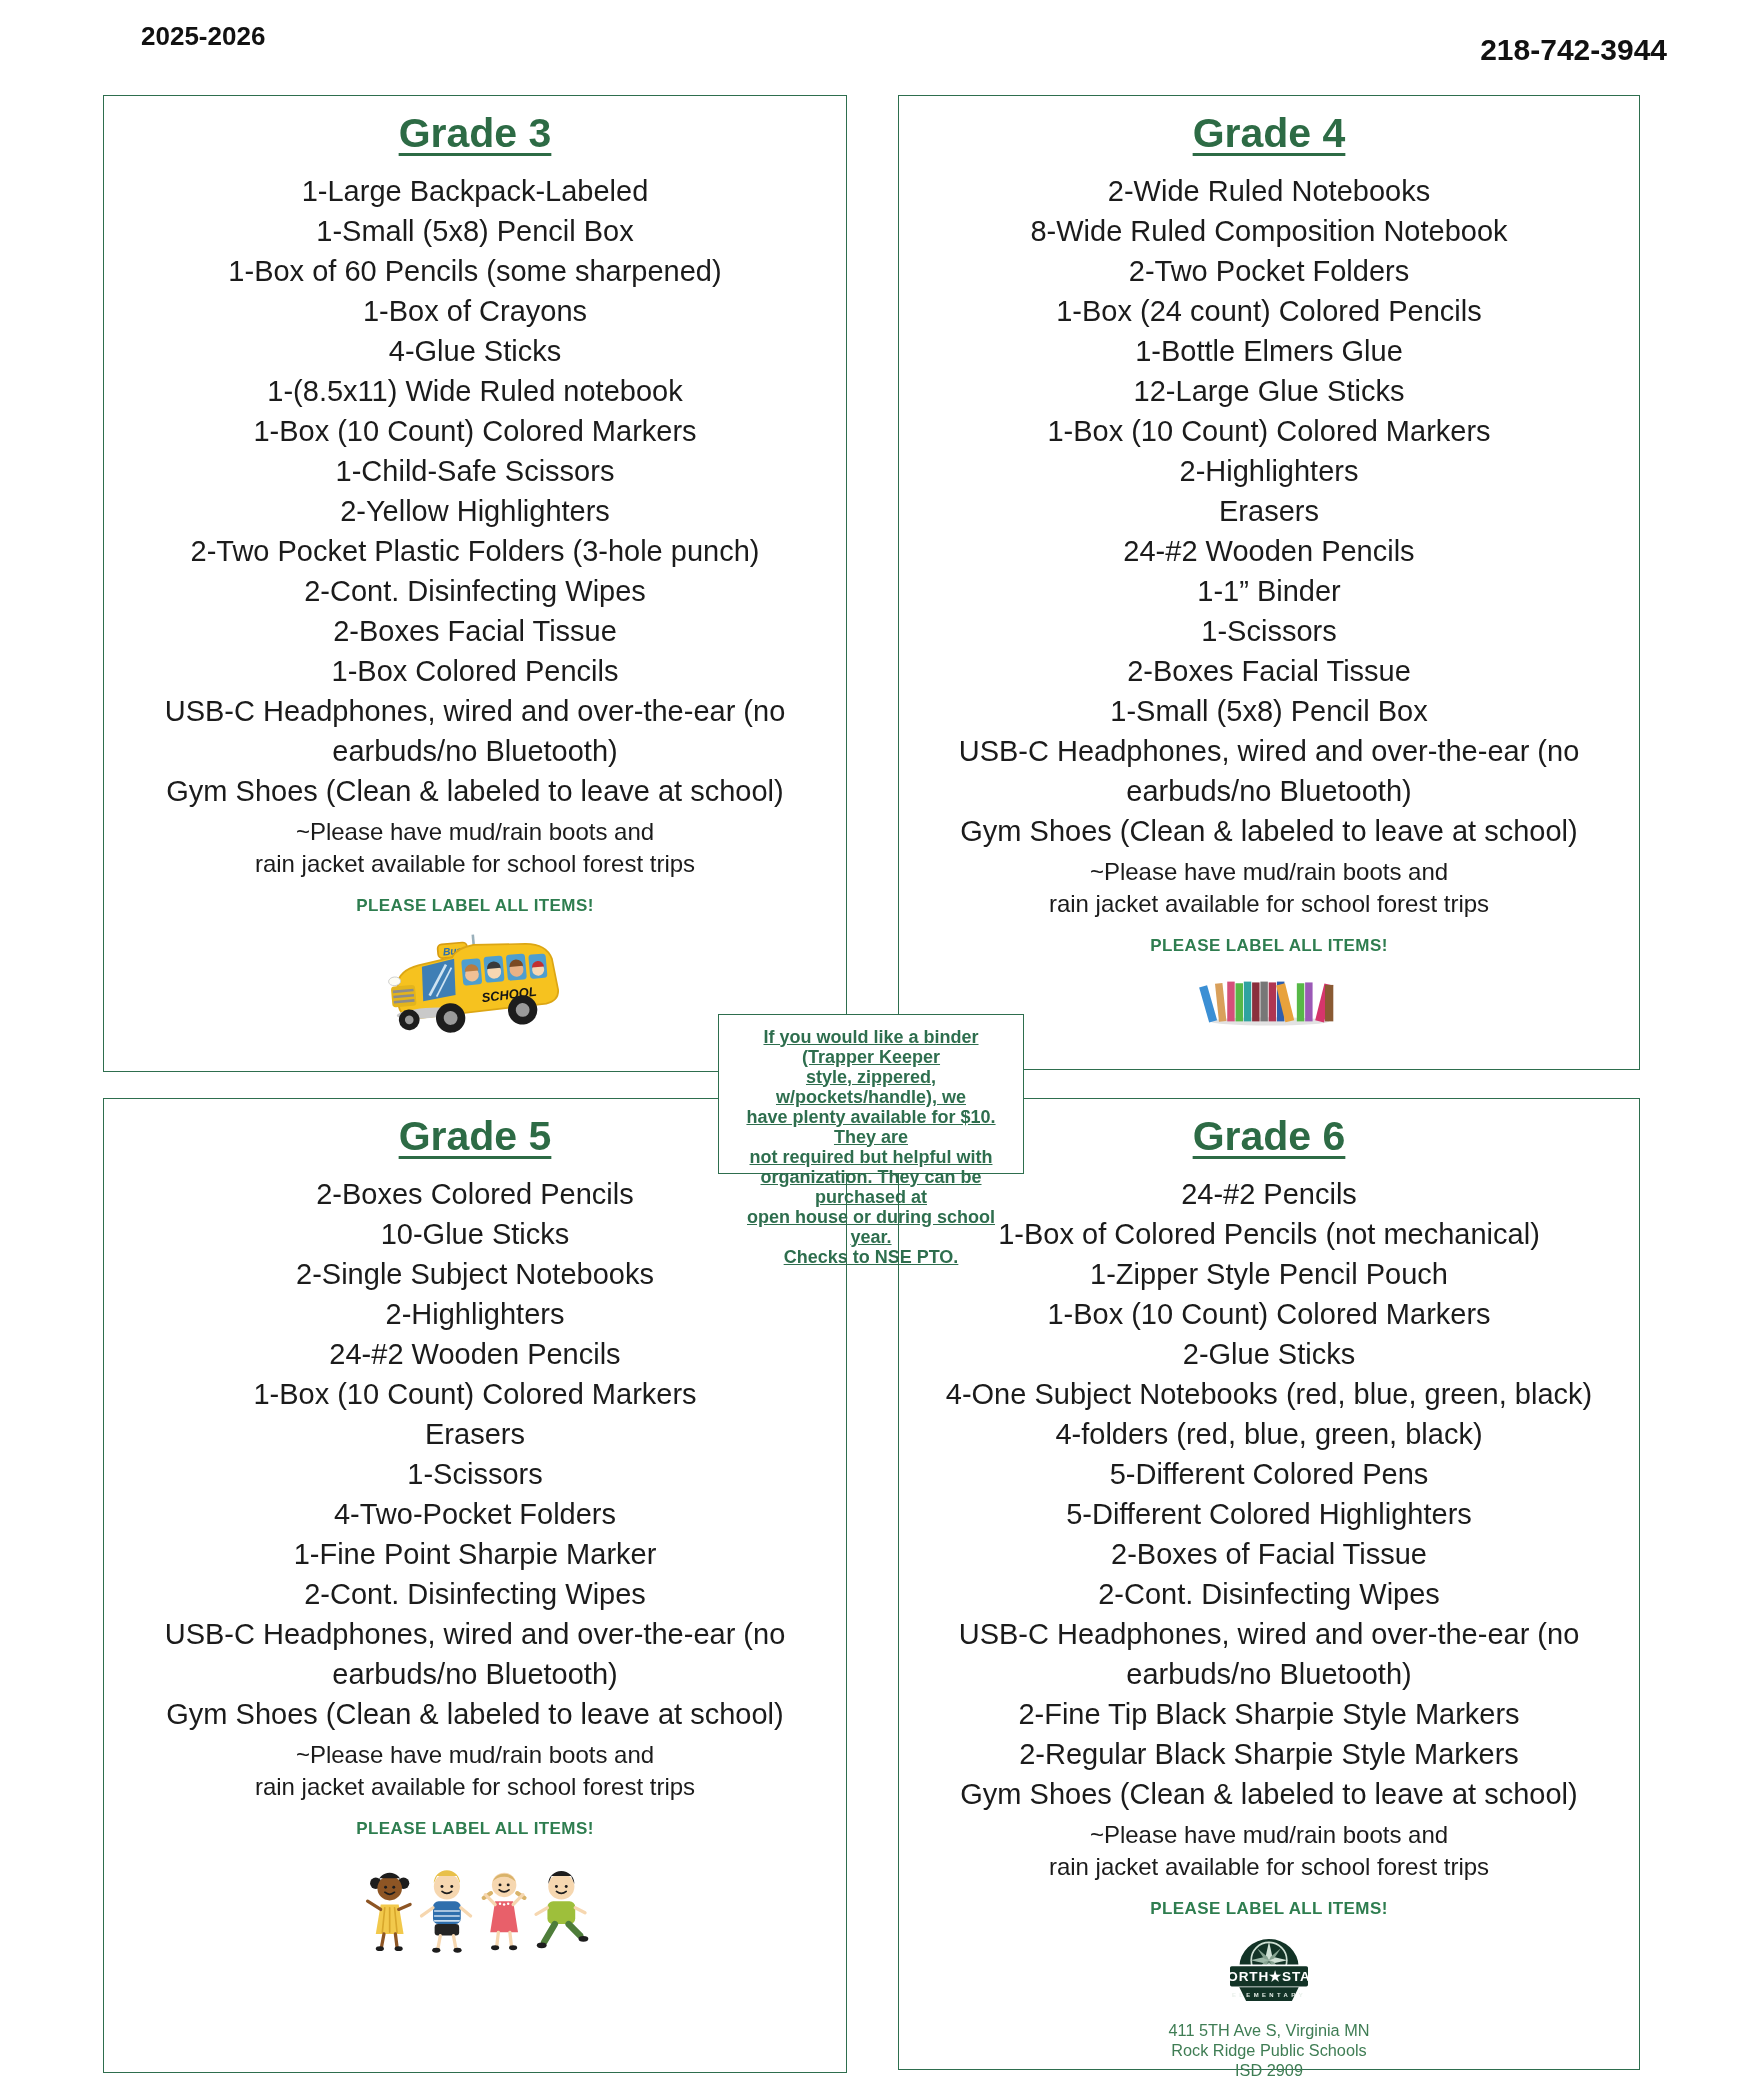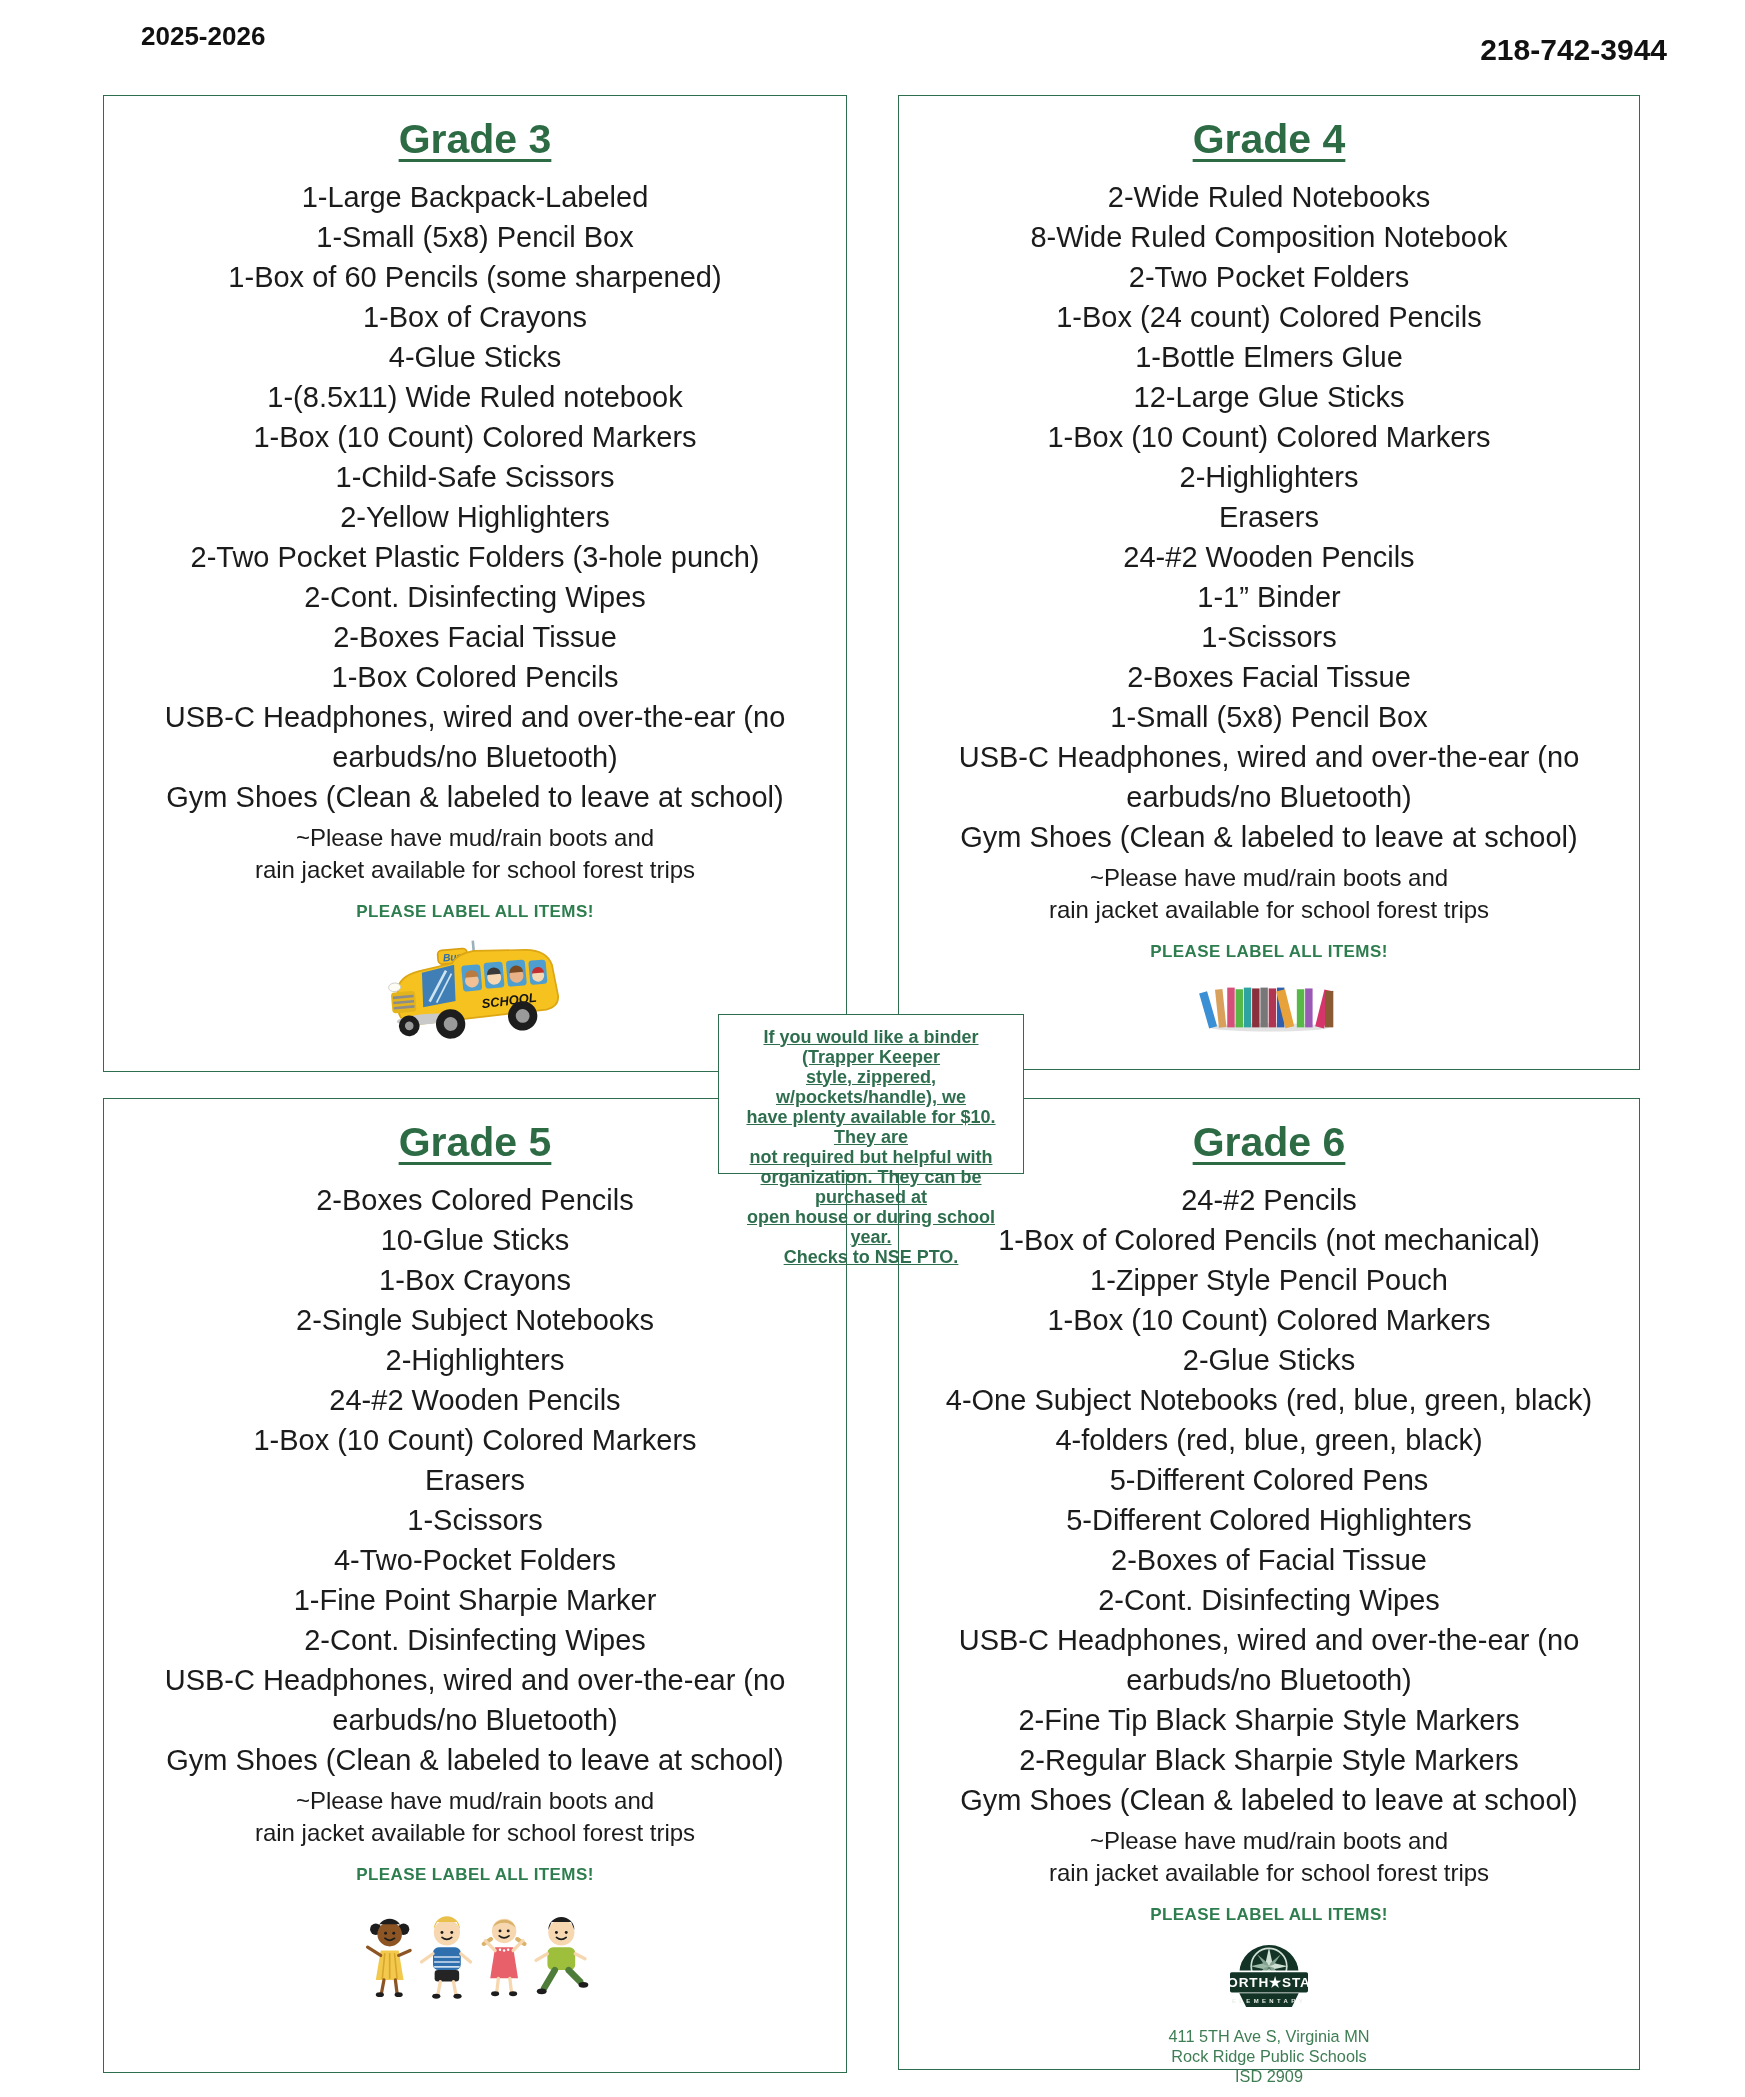--- a/index.html
+++ b/index.html
@@ -15,21 +15,21 @@
   .page{position:relative;width:1745px;height:2097px;background:#ffffff;overflow:hidden;}
 
   
   .hdr-year{position:absolute;left:141px;top:21px;font-size:26px;font-weight:bold;color:#111;}
   .hdr-phone{position:absolute;right:78px;top:33px;font-size:30px;font-weight:bold;color:#111;}
   .hdr-title{position:absolute;left:0;right:0;top:7px;text-align:center;
     font-size:50px;font-weight:800;letter-spacing:-0.9px;color:var(--titleGreen);
     -webkit-text-stroke:2.1px #101010;}
 
   
-  .panel{position:absolute;border:1.8px solid var(--greenBorder);background:#fff;text-align:center;padding-top:20px;}
+  .panel{position:absolute;border:1.8px solid var(--greenBorder);background:#fff;text-align:center;padding-top:14px;}
   .g3{left:103px;top:95px;width:744px;height:977px;}
   .g4{left:898px;top:95px;width:742px;height:975px;}
   .g5{left:103px;top:1098px;width:744px;height:975px;}
   .g6{left:898px;top:1098px;width:742px;height:972px;}
 
   .grade-title{display:inline-block;font-size:41px;font-weight:bold;color:var(--green);
     text-decoration:underline;text-decoration-thickness:2.6px;text-underline-offset:6.2px;margin-bottom:12.4px;}
   .items{margin-top:1.8px;}
   .item-line{font-size:29px;line-height:40px;color:var(--ink);white-space:nowrap;}
   .foot{margin-top:5.3px;}
@@ -172,21 +172,20 @@
         </g>
       </svg>
     </div>
   </section>
 
   <section class="panel g5">
     <h2 class="grade-title">Grade 5</h2>
     <div class="items">
         <div class="item-line">2-Boxes Colored Pencils</div>
         <div class="item-line">10-Glue Sticks</div>
-        <div class="item-line">1-Box Crayons</div>
         <div class="item-line">2-Single Subject Notebooks</div>
         <div class="item-line">2-Highlighters</div>
         <div class="item-line">24-#2 Wooden Pencils</div>
         <div class="item-line">1-Box (10 Count) Colored Markers</div>
         <div class="item-line">Erasers</div>
         <div class="item-line">1-Scissors</div>
         <div class="item-line">4-Two-Pocket Folders</div>
         <div class="item-line">1-Fine Point Sharpie Marker</div>
         <div class="item-line">2-Cont. Disinfecting Wipes</div>
         <div class="item-line">USB-C Headphones, wired and over-the-ear (no</div>

